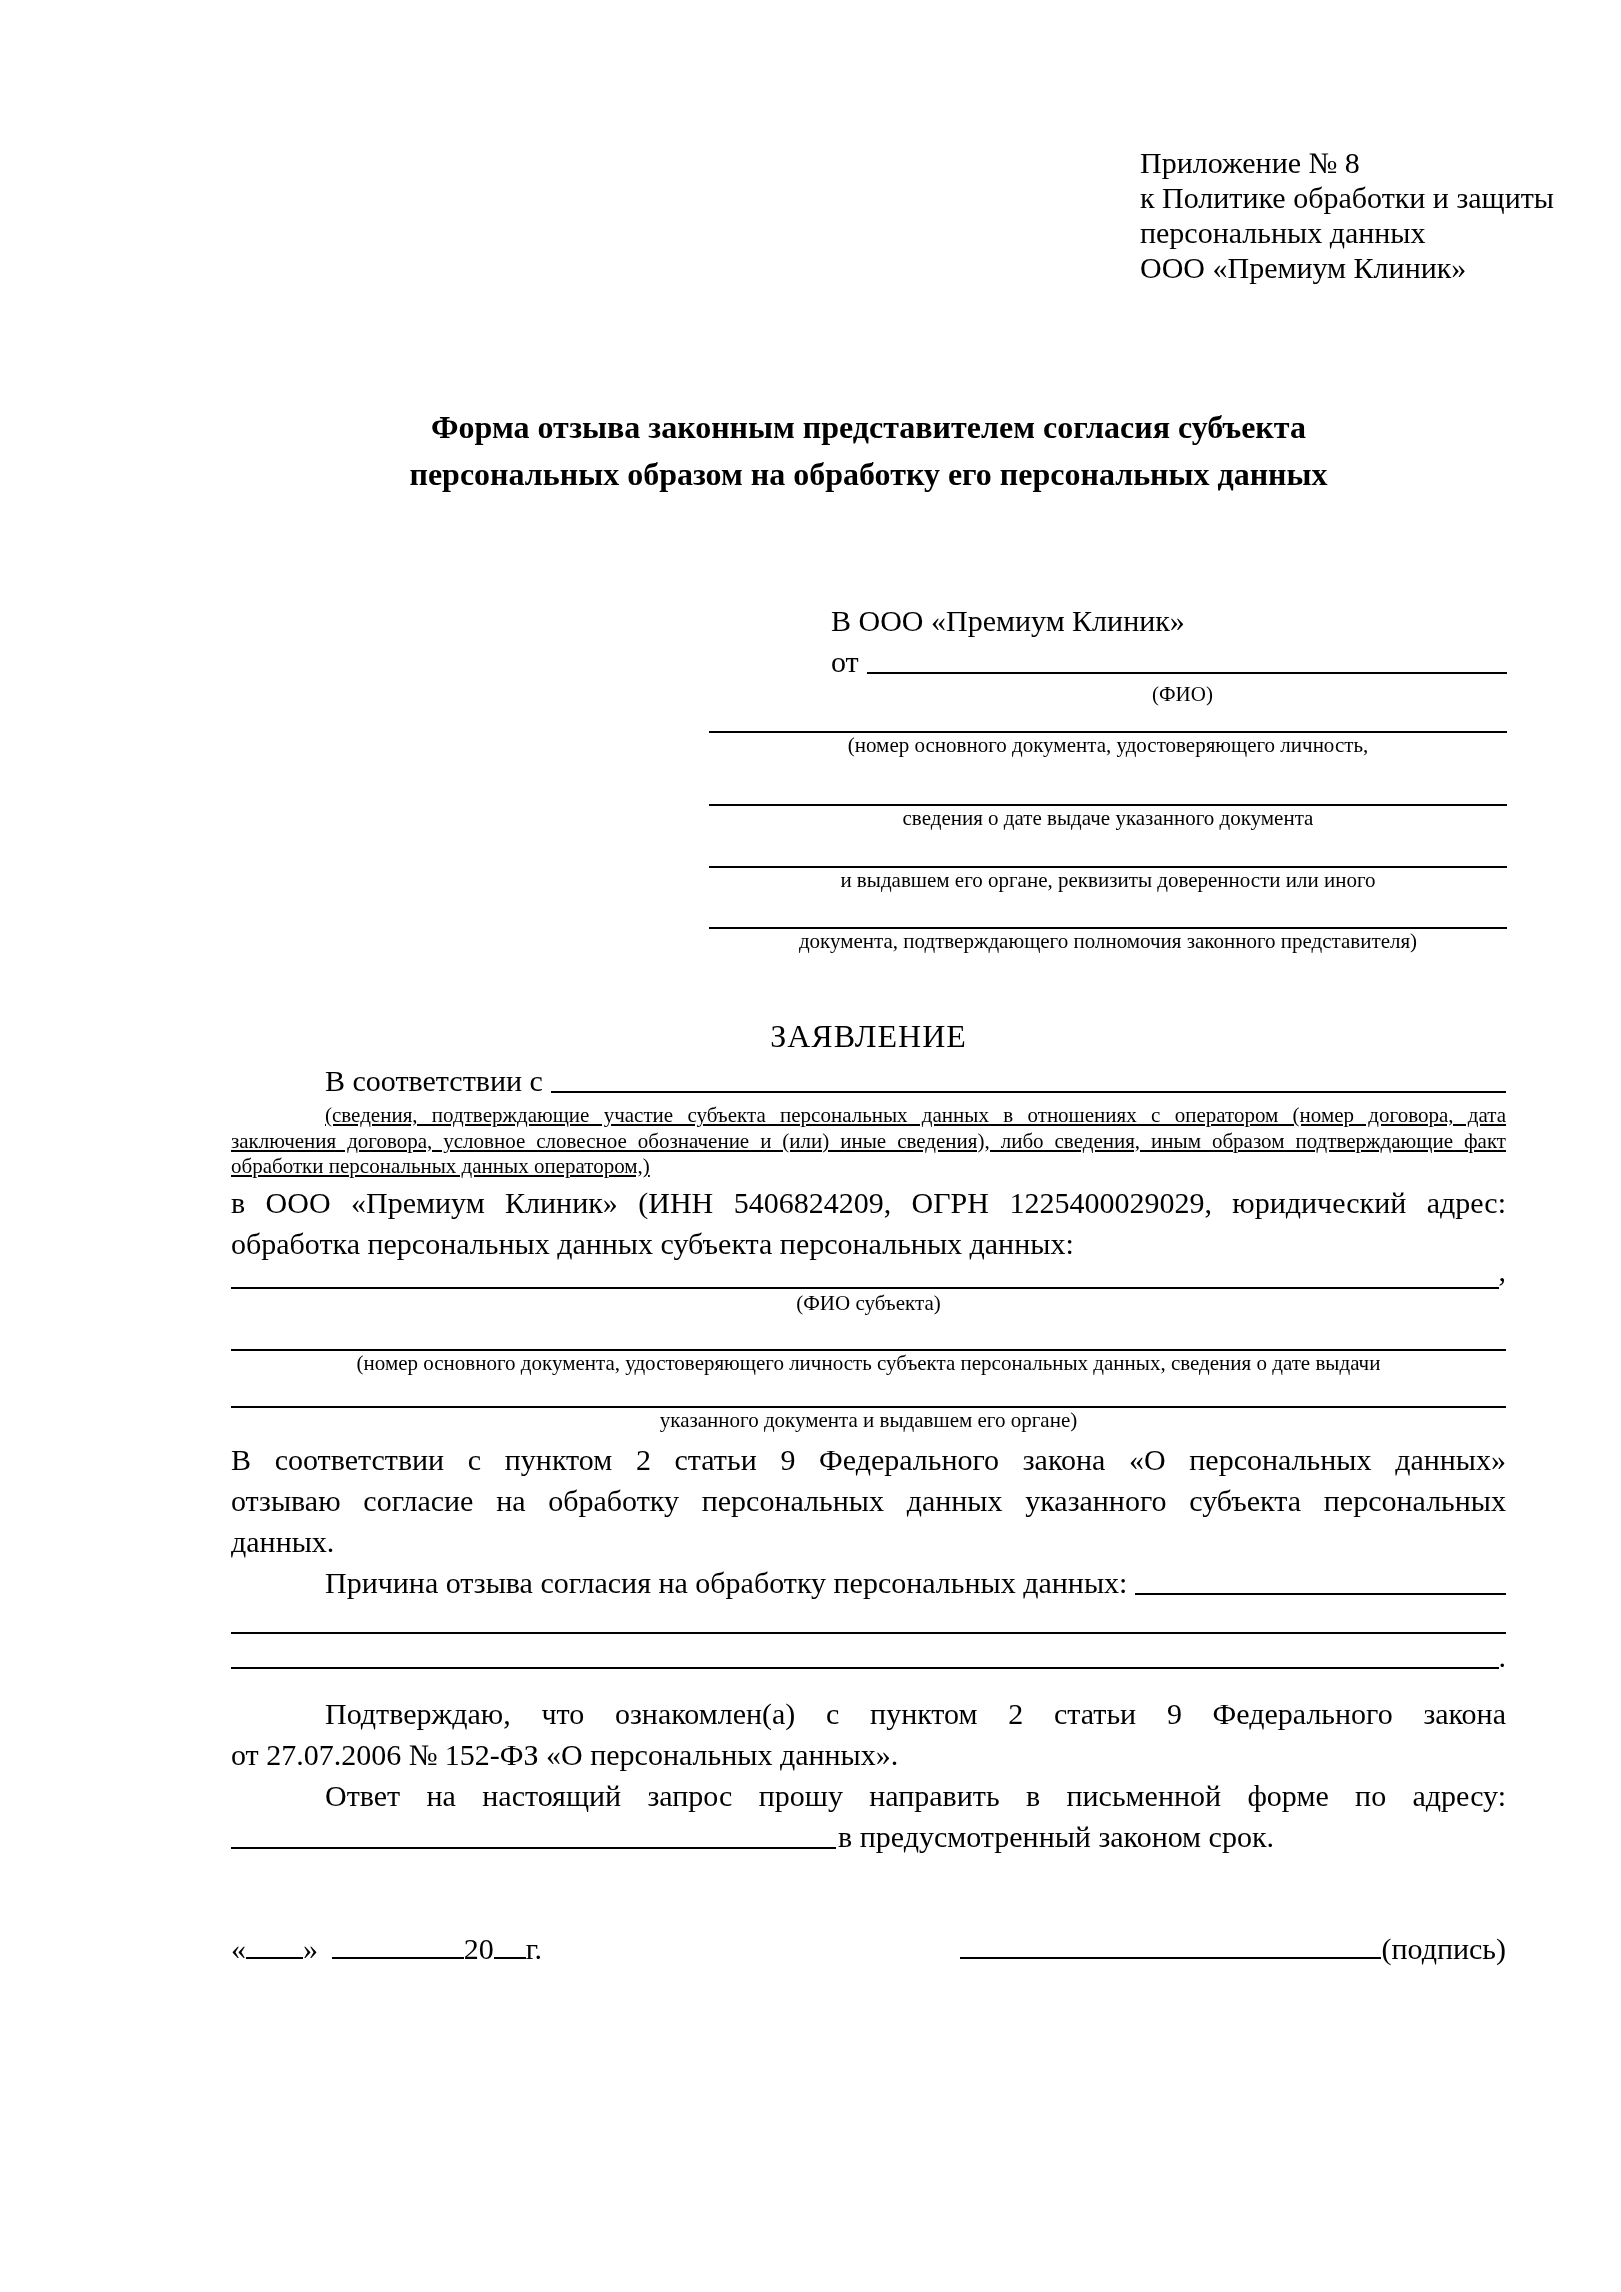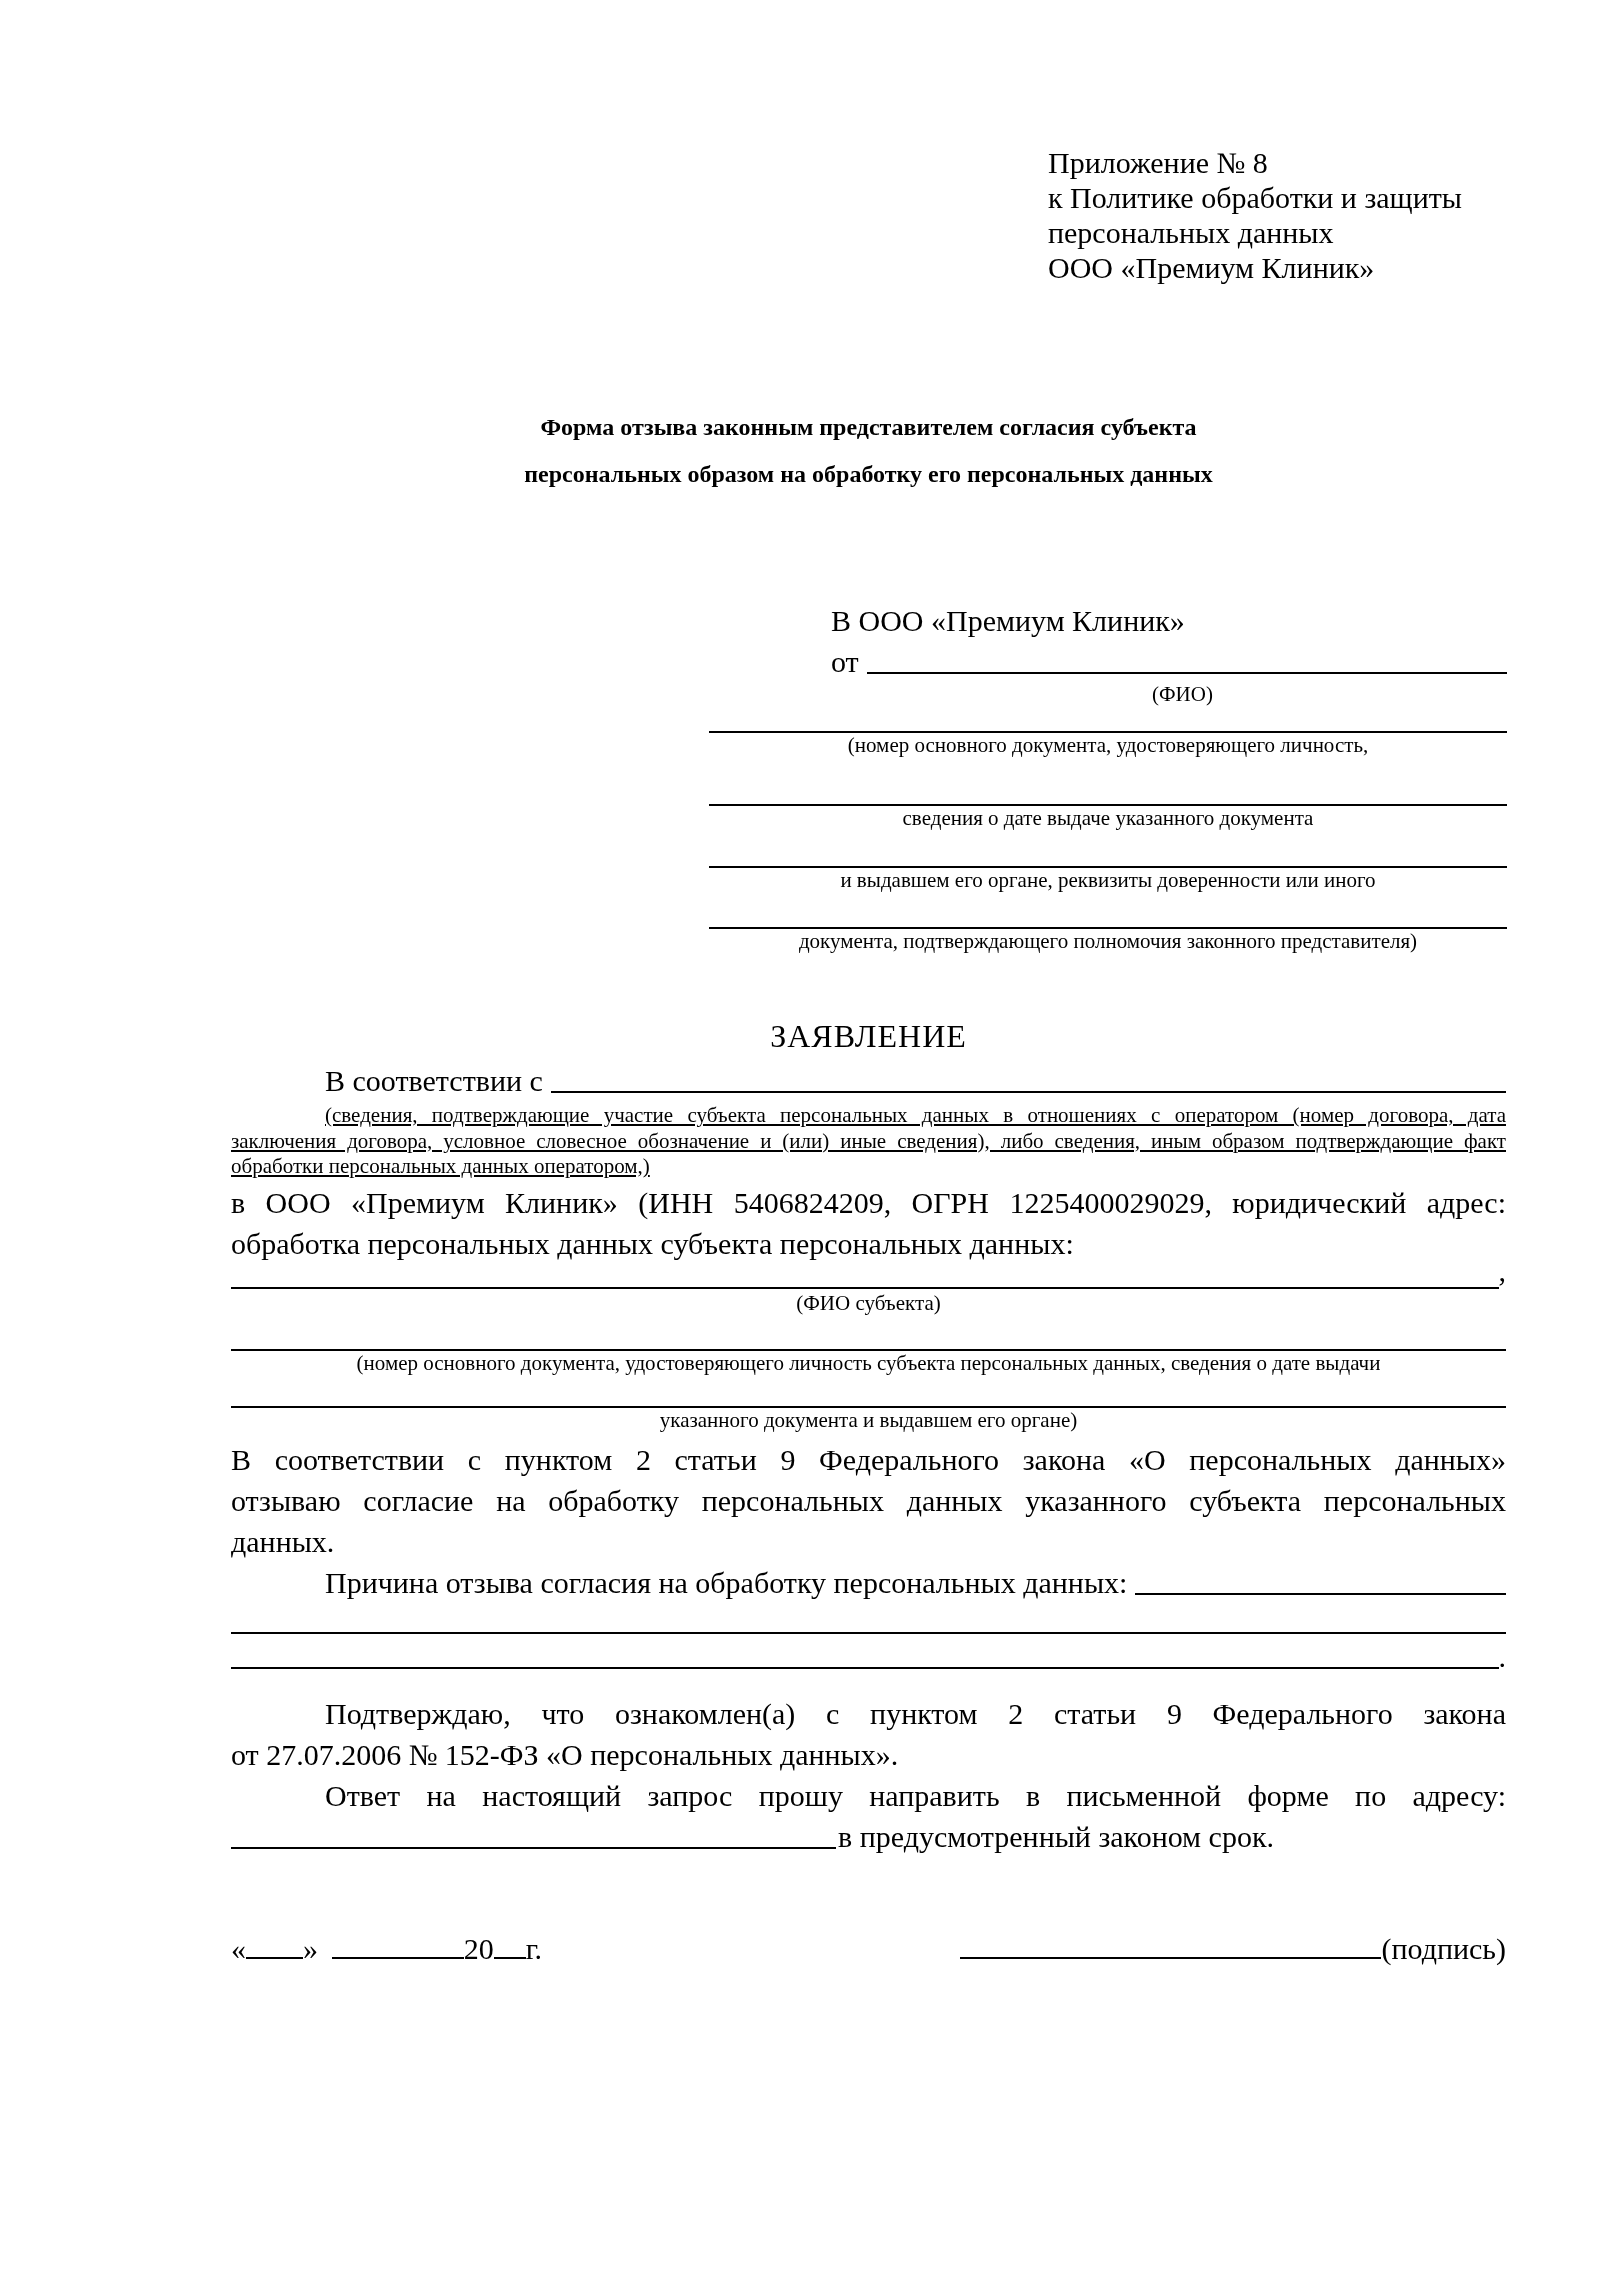--- a/index.html
+++ b/index.html
@@ -11,24 +11,24 @@
     color:#000;
     overflow:hidden;
   }
   .body{font-size:30px;line-height:41px;}
   .cap{font-size:21px;line-height:25.5px;}
   .center{text-align:center;}
   .jline{text-align:justify;text-align-last:justify;}
   .ind{text-indent:94px;}
 
   
-  .appendix{position:absolute;left:1048px;top:145px;width:470px;font-size:30px;line-height:35px;white-space:nowrap;}
+  .appendix{position:absolute;left:1140px;top:145px;width:470px;font-size:30px;line-height:35px;white-space:nowrap;}
 
   
-  .title{position:absolute;left:231px;top:404px;width:1275px;text-align:center;font-weight:bold;font-size:24px;line-height:47px;}
+  .title{position:absolute;left:231px;top:404px;width:1275px;text-align:center;font-weight:bold;font-size:32px;line-height:47px;}
 
   
   .addressee{position:absolute;left:709px;top:600px;width:798px;}
   .addr-head{margin-left:122px;}
   .from-row{margin-left:122px;display:flex;align-items:flex-end;justify-content:flex-end;}
   .fill{flex:1 1 auto;border-bottom:2.9px solid #000;margin-bottom:7.8px;margin-left:7.8px;}
   .fio-cap{margin-left:149px;text-align:center;}
   .uline{border-bottom:2.9px solid #000;}
   .u1{height:23.5px;}
   .u2{height:45px;}

